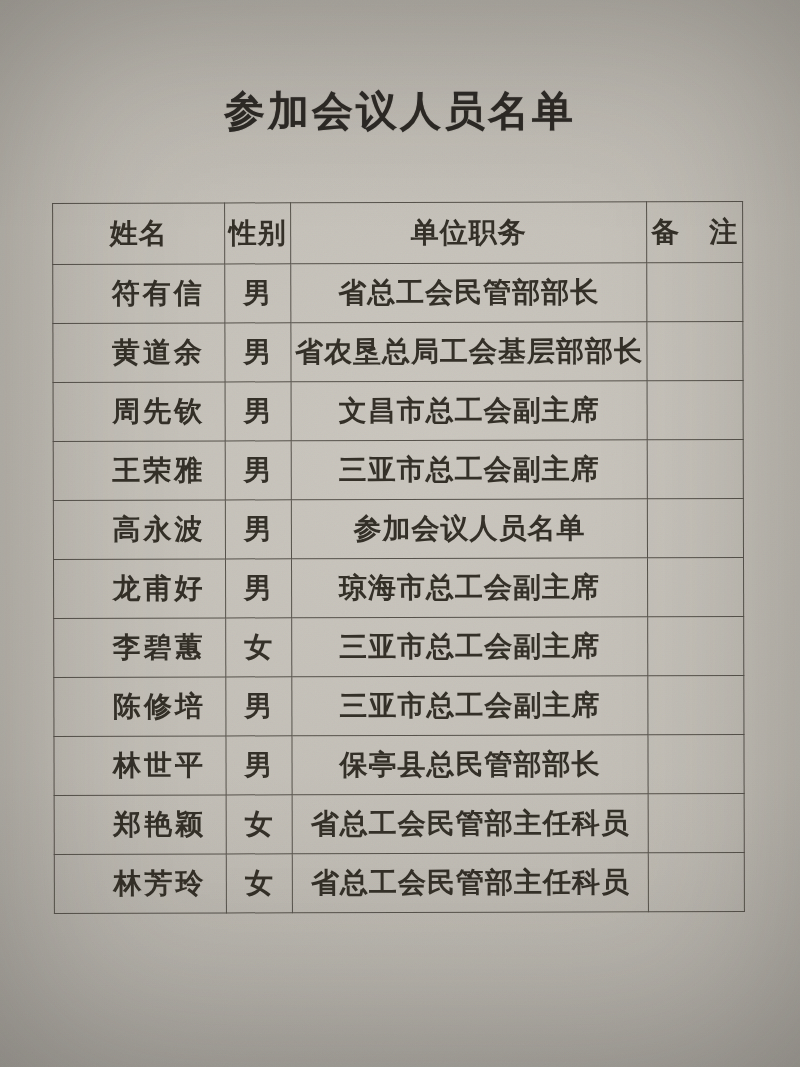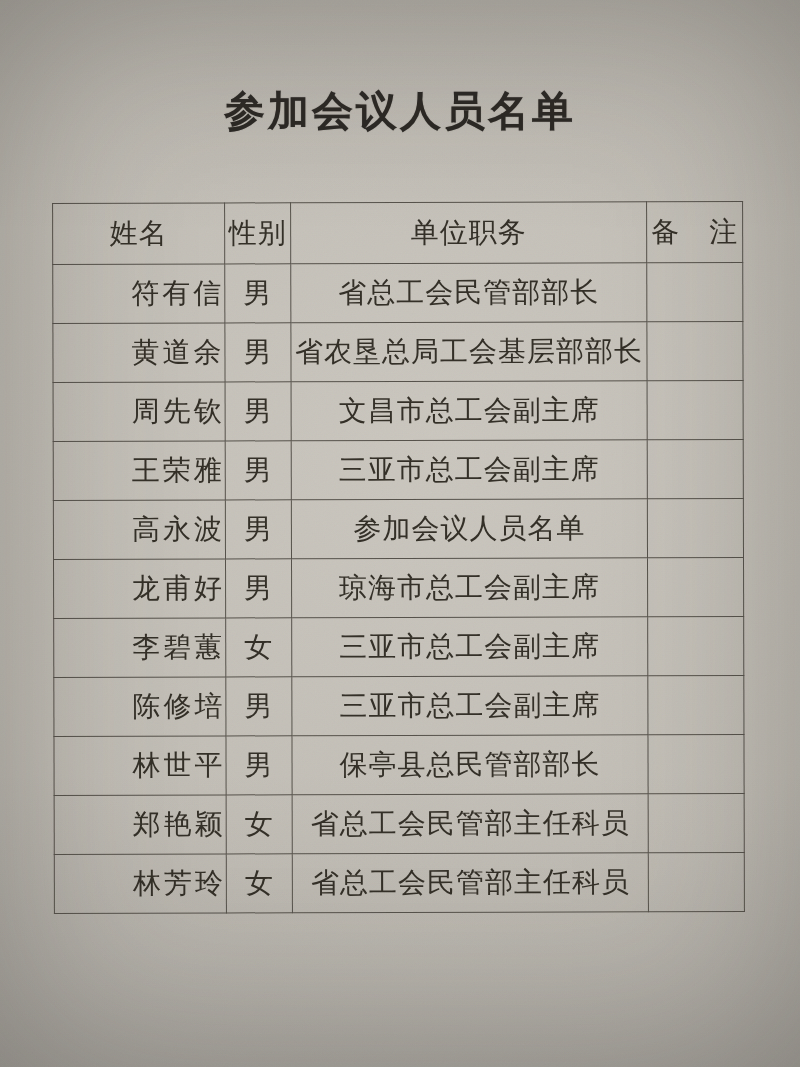--- a/index.html
+++ b/index.html
@@ -55,28 +55,28 @@
     font-size:28px;
   }
   .attendee-table col.c-name{width:172px;}
   .attendee-table col.c-gender{width:66px;}
   .attendee-table col.c-position{width:356px;}
   .attendee-table col.c-remark{width:96px;}
   .attendee-table td,.attendee-table th{
     border:1.6px solid var(--line);
     height:59px;
     text-align:center;
-    font-weight:normal;
+    font-weight:bold;
     letter-spacing:1px;
     overflow:hidden;
     white-space:nowrap;
   }
   .attendee-table thead th{height:61px;}
   .attendee-table td.name-cell{
-    text-align:right;
+    text-align:center;
     padding-left:39px;
     letter-spacing:3px;
   }
 </style>
 </head>
 <body>
 
 <div class="photo">
 
   <svg class="grain" width="800" height="1067" xmlns="http://www.w3.org/2000/svg">

